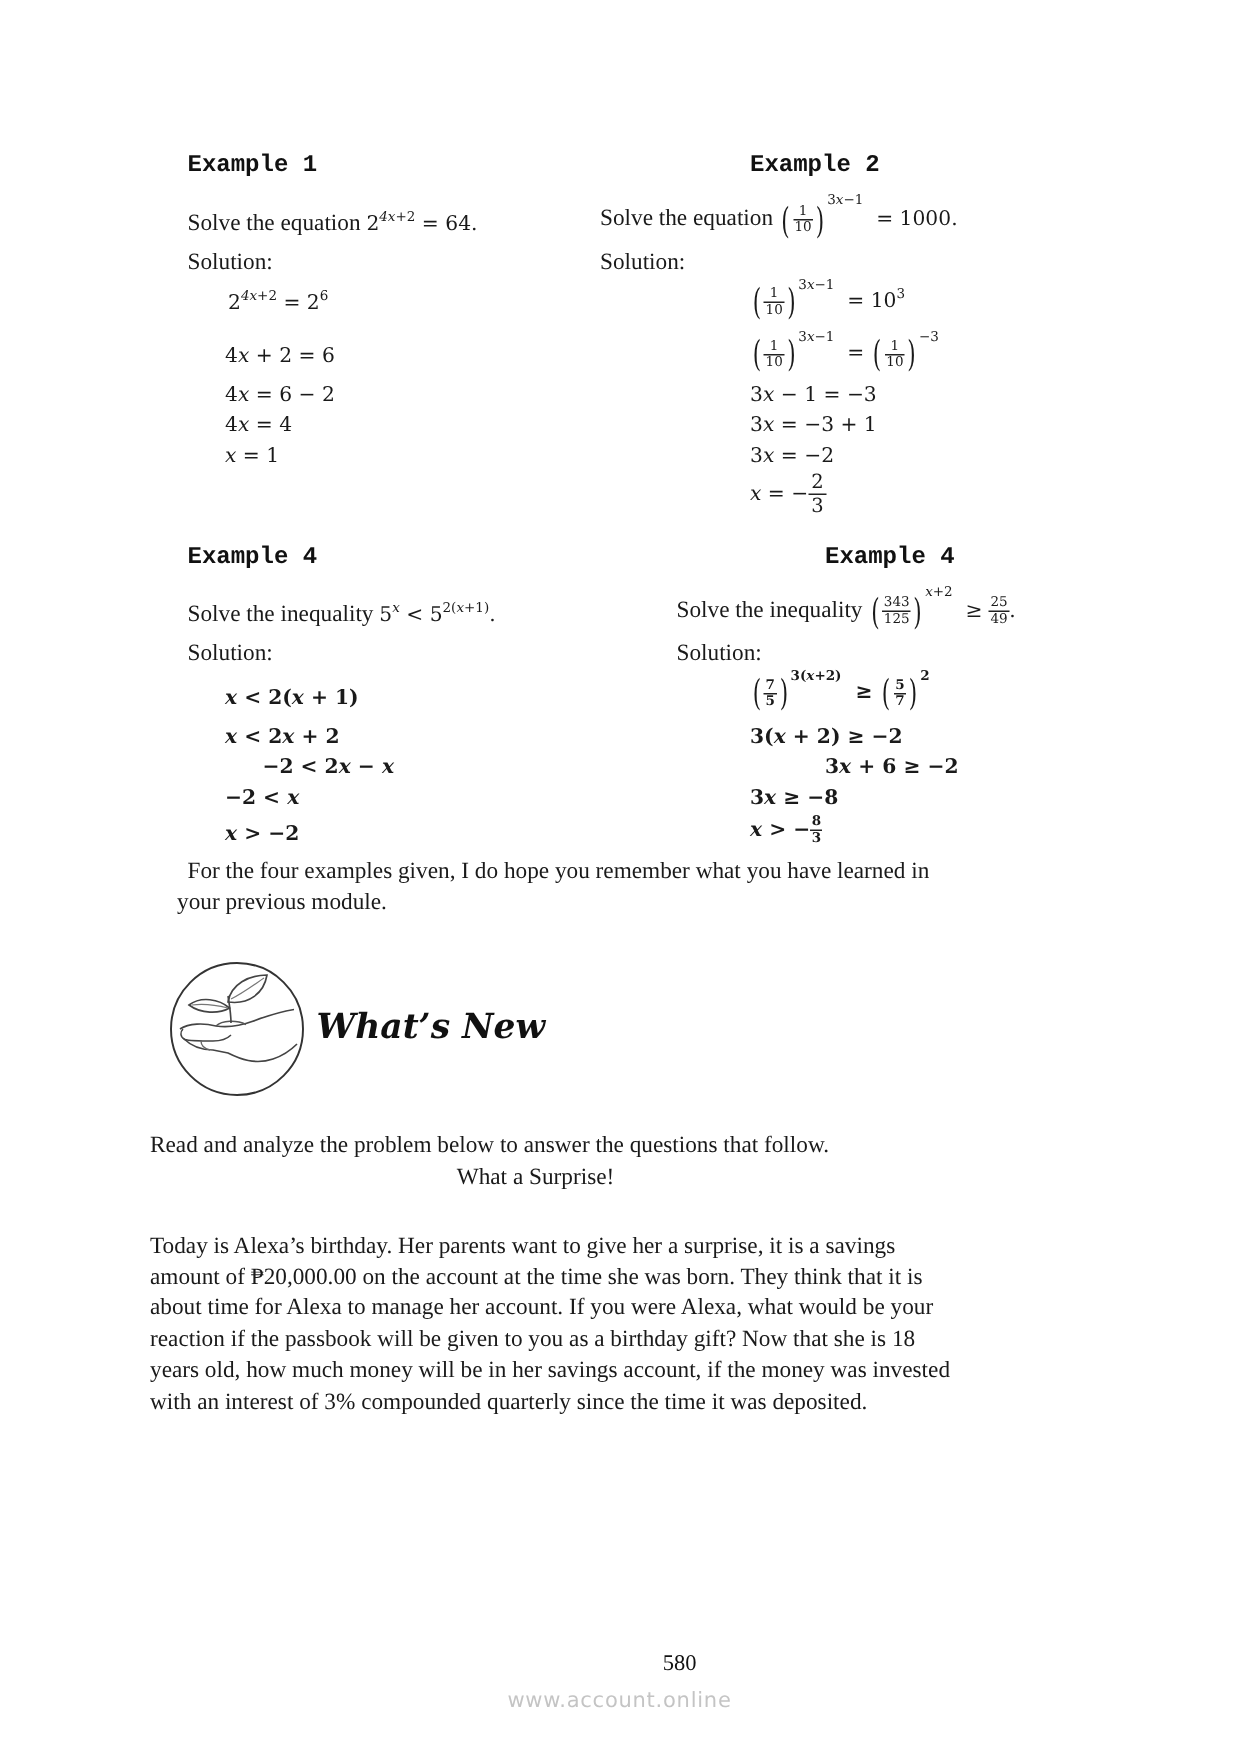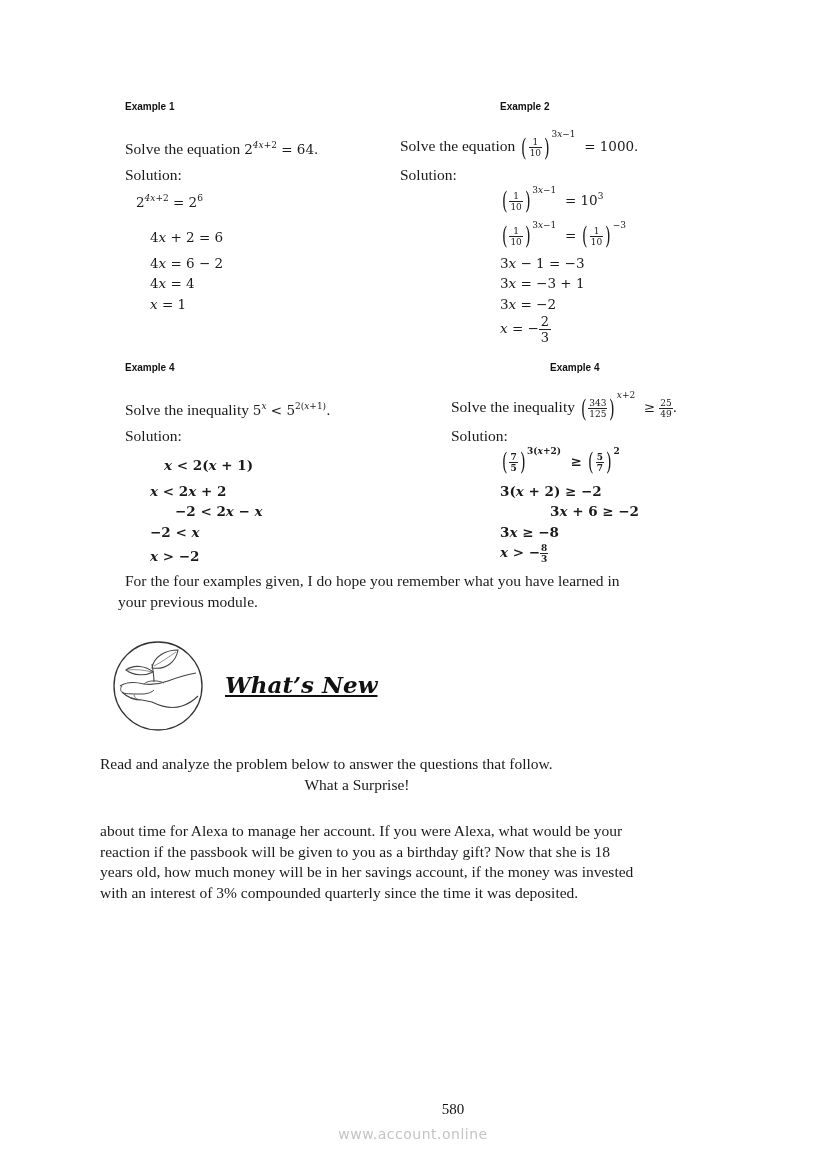--- a/index.html
+++ b/index.html
@@ -2,21 +2,21 @@
 <html><head>
 <meta charset="utf-8">
 <style>
   html, body { margin: 0; padding: 0; background: #ffffff; }
   body { width: 826px; height: 1169px; position: relative; overflow: hidden;
          font-family: "DejaVu Serif", "Liberation Serif", serif; color: #111; }
   .abs { position: absolute; }
   .txt { font-family: "Liberation Serif", "DejaVu Serif", serif; font-size: 15.5px; color: #1a1a1a; white-space: nowrap; }
   .math { font-family: "DejaVu Serif", "Liberation Serif", serif; font-size: 13.5px; color: #1a1a1a; white-space: nowrap; }
   .bold { font-weight: bold; }
-  .heading { font-family: Liberation Sans, sans-serif; font-weight: bold; font-size: 10px; color: #111; }
+  .heading { font-family: Liberation Mono, monospace; font-weight: bold; font-size: 16px; color: #111; }
   i.v { font-style: italic; }
   sup { font-size: 9px; vertical-align: 6px; line-height: 0; }
   .frac { display: inline-block; vertical-align: middle; text-align: center; font-size: 9px; line-height: 10px; }
   .frac .n { display: block; border-bottom: 1px solid #222; padding: 0 1px; }
   .frac .d { display: block; padding: 0 1px; }
   .bigfrac { display: inline-block; vertical-align: middle; text-align: center; font-size: 13px; line-height: 15px; }
   .bigfrac .n { display: block; border-bottom: 1px solid #222; padding: 0 2px; }
   .bigfrac .d { display: block; padding: 0 2px; }
   .paren { display: inline-block; vertical-align: middle; font-size: 24px; line-height: 24px; transform: scaleX(0.6); font-weight: normal; }
   .para { font-family: "Liberation Serif", "DejaVu Serif", serif; font-size: 15.5px; line-height: 20.7px; color: #1a1a1a; text-align: justify; text-align-last: left; }
@@ -26,21 +26,21 @@
 </style>
 </head>
 <body>
 
 <div class="abs heading" style="left:125px; top:101px;">Example 1</div>
 <div class="abs txt" style="left:125px; top:140px;">
   <span>Solve the equation</span>
   <span class="math">2<sup><i class="v">4x</i>+2</sup> = 64.</span>
 </div>
 <div class="abs txt" style="left:125px; top:166px;">Solution:</div>
-<div class="abs math" style="left:136px; top:194px;">2<sup><i class="v">4x</i>+2</sup> = 2<sup>6</sup></div>
+<div class="abs math" style="left:152px; top:194px;">2<sup><i class="v">4x</i>+2</sup> = 2<sup>6</sup></div>
 <div class="abs math" style="left:150px; top:229px;">4<i class="v">x</i> + 2 = 6</div>
 <div class="abs math" style="left:150px; top:255px;">4<i class="v">x</i> = 6 − 2</div>
 <div class="abs math" style="left:150px; top:275px;">4<i class="v">x</i> = 4</div>
 <div class="abs math" style="left:150px; top:296px;"><i class="v">x</i> = 1</div>
 
 <div class="abs heading" style="left:500px; top:101px;">Example 2</div>
 <div class="abs txt" style="left:400px; top:134px;">
   <span>Solve the equation</span>
   <span class="math"><span class="paren">(</span><span class="frac"><span class="n">1</span><span class="d">10</span></span><span class="paren">)</span><sup style="vertical-align:14px;">3<i class="v">x</i>−1</sup>&nbsp;&nbsp;= 1000.</span>
 </div>
@@ -51,21 +51,21 @@
 <div class="abs math" style="left:500px; top:275px;">3<i class="v">x</i> = −3 + 1</div>
 <div class="abs math" style="left:500px; top:296px;">3<i class="v">x</i> = −2</div>
 <div class="abs math" style="left:500px; top:314px;"><i class="v">x</i> = −<span class="bigfrac"><span class="n">2</span><span class="d">3</span></span></div>
 
 <div class="abs heading" style="left:125px; top:362px;">Example 4</div>
 <div class="abs txt" style="left:125px; top:401px;">
   <span>Solve the inequality</span>
   <span class="math">5<sup><i class="v">x</i></sup> &lt; 5<sup>2(<i class="v">x</i>+1)</sup>.</span>
 </div>
 <div class="abs txt" style="left:125px; top:427px;">Solution:</div>
-<div class="abs math bold" style="left:164px; top:457px;"><i class="v">x</i> &lt; 2(<i class="v">x</i> + 1)</div>
+<div class="abs math bold" style="left:150px; top:457px;"><i class="v">x</i> &lt; 2(<i class="v">x</i> + 1)</div>
 <div class="abs math bold" style="left:150px; top:483px;"><i class="v">x</i> &lt; 2<i class="v">x</i> + 2</div>
 <div class="abs math bold" style="left:175px; top:503px;">−2 &lt; 2<i class="v">x</i> − <i class="v">x</i></div>
 <div class="abs math bold" style="left:150px; top:524px;">−2 &lt; <i class="v">x</i></div>
 <div class="abs math bold" style="left:150px; top:548px;"><i class="v">x</i> &gt; −2</div>
 
 <div class="abs heading" style="left:550px; top:362px;">Example 4</div>
 <div class="abs txt" style="left:451px; top:395px;">
   <span>Solve the inequality</span>
   <span class="math"><span class="paren">(</span><span class="frac"><span class="n">343</span><span class="d">125</span></span><span class="paren">)</span><sup style="vertical-align:14px;"><i class="v">x</i>+2</sup>&nbsp;&nbsp;≥ <span class="frac"><span class="n">25</span><span class="d">49</span></span>.</span>
 </div>
@@ -92,26 +92,28 @@
 
     <path d="M42 42 C42 36, 41 30, 40 24" fill="none" stroke="#444" stroke-width="1.1"></path>
 
     <path d="M40 28 C42 16, 54 10, 66 10 C64 22, 54 30, 40 28 Z" fill="none" stroke="#444" stroke-width="1.1"></path>
     <path d="M42 26 C50 22, 58 16, 64 12" fill="none" stroke="#777" stroke-width="0.8"></path>
 
     <path d="M41 32 C34 26, 22 24, 14 30 C22 36, 34 36, 41 32 Z" fill="none" stroke="#444" stroke-width="1.1"></path>
     <path d="M40 32 C32 30, 24 29, 16 30" fill="none" stroke="#777" stroke-width="0.8"></path>
   </svg>
 </div>
-<div class="abs wn-title" style="left:225px; top:671px;text-decoration:underline;">What’s New</div>
+<div class="abs wn-title" style="left:211px; top:671px;">What’s New</div>
 
 <div class="abs txt" style="left:100px; top:755px;">Read and analyze the problem below to answer the questions that follow.</div>
 <div class="abs txt" style="left:0; width:714px; text-align:center; top:776px;">What a Surprise!</div>
 
 <div class="abs para" style="left:100px; top:821px; width:627px;">
+  <div>Today is Alexa’s birthday. Her parents want to give her a surprise, it is a savings</div>
+  <div>amount of ₱20,000.00 on the account at the time she was born. They think that it is</div>
   <div>about time for Alexa to manage her account. If you were Alexa, what would be your</div>
   <div>reaction if the passbook will be given to you as a birthday gift? Now that she is 18</div>
   <div>years old, how much money will be in her savings account, if the money was invested</div>
   <div style="text-align:right;">with an interest of 3% compounded quarterly since the time it was deposited.</div>
 </div>
 
 <div class="abs pagenum" style="left:0; width:826px; text-align:center; top:1101px;">580</div>
 <div class="abs watermark" style="left:0; width:826px; text-align:center; top:1126px;">www.account.online</div>
 
 </body></html>

